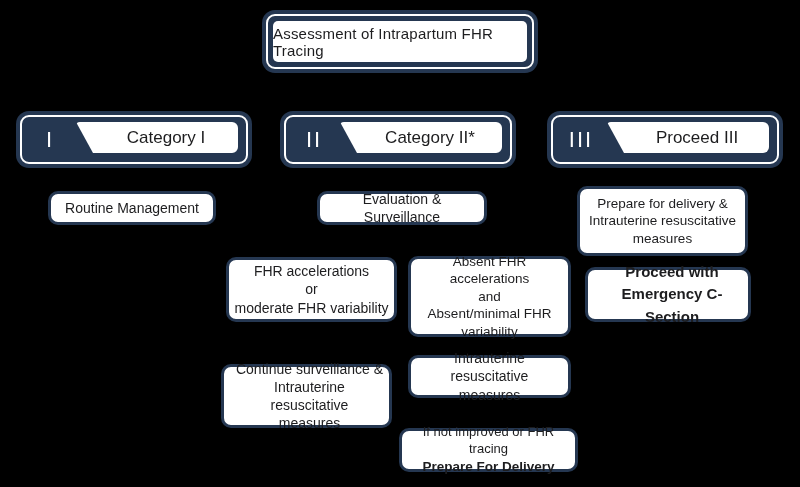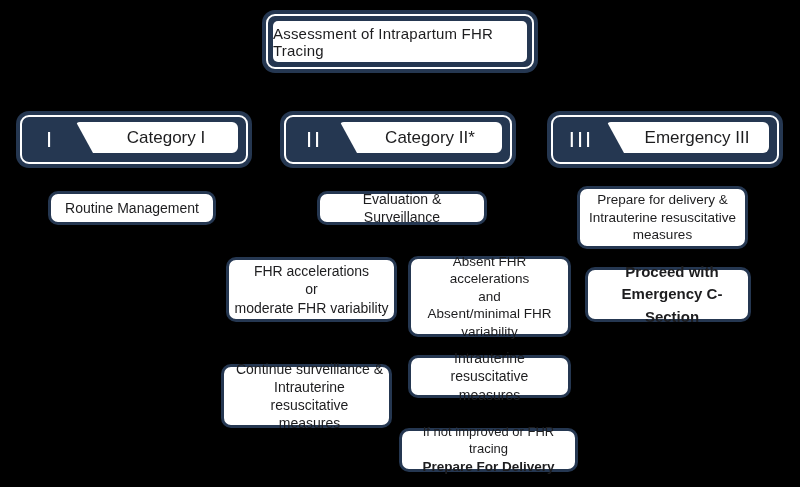--- a/index.html
+++ b/index.html
@@ -58,21 +58,21 @@
     font-size:14px; line-height:1.3; color:#1d1d1f;
     padding:2px 4px;
   }
   .box span { display:block; }
   .box .bold { font-weight:bold; }
   .box.bold-all { font-weight:bold; font-size:15px; line-height:1.5;padding-left:12px; }
   .small { font-size:13.5px; }
 
   #b-routine   { left:48px;  top:191px; width:168px; height:34px; }
   #b-eval      { left:317px; top:191px; width:170px; height:34px;justify-content:center; }
-  #b-prepare   { left:577px; top:186px; width:171px; height:63px; }
+  #b-prepare   { left:577px; top:186px; width:171px; height:70px; }
   #b-fhracc    { left:226px; top:257px; width:171px; height:65px; }
   #b-absent    { left:408px; top:256px; width:163px; height:81px; }
   #b-proceed   { left:585px; top:267px; width:166px; height:55px; }
   #b-continue  { left:221px; top:364px; width:171px; height:64px;padding-left:10px; }
   #b-intra     { left:408px; top:355px; width:163px; height:43px; }
   #b-ifnot     { left:399px; top:428px; width:179px; height:44px; font-size:13px; }
   #b-ifnot .bold { font-size:13.5px; }
 </style>
 </head>
 <body>
@@ -88,21 +88,21 @@
     <div class="cat-banner">Category I</div>
   </div>
 
   <div class="dframe cat-frame" style="left:284px; top:115px;">
     <div class="cat-numeral">II</div>
     <div class="cat-banner">Category II*</div>
   </div>
 
   <div class="dframe cat-frame" style="left:551px; top:115px;">
     <div class="cat-numeral">III</div>
-    <div class="cat-banner">Emergency III</div>
+    <div class="cat-banner">Proceed III</div>
   </div>
 
   <div class="box" id="b-routine">
     <span>Routine Management</span>
   </div>
 
   <div class="box" id="b-eval">
     <span>Evaluation &amp; Surveillance</span>
   </div>
 

